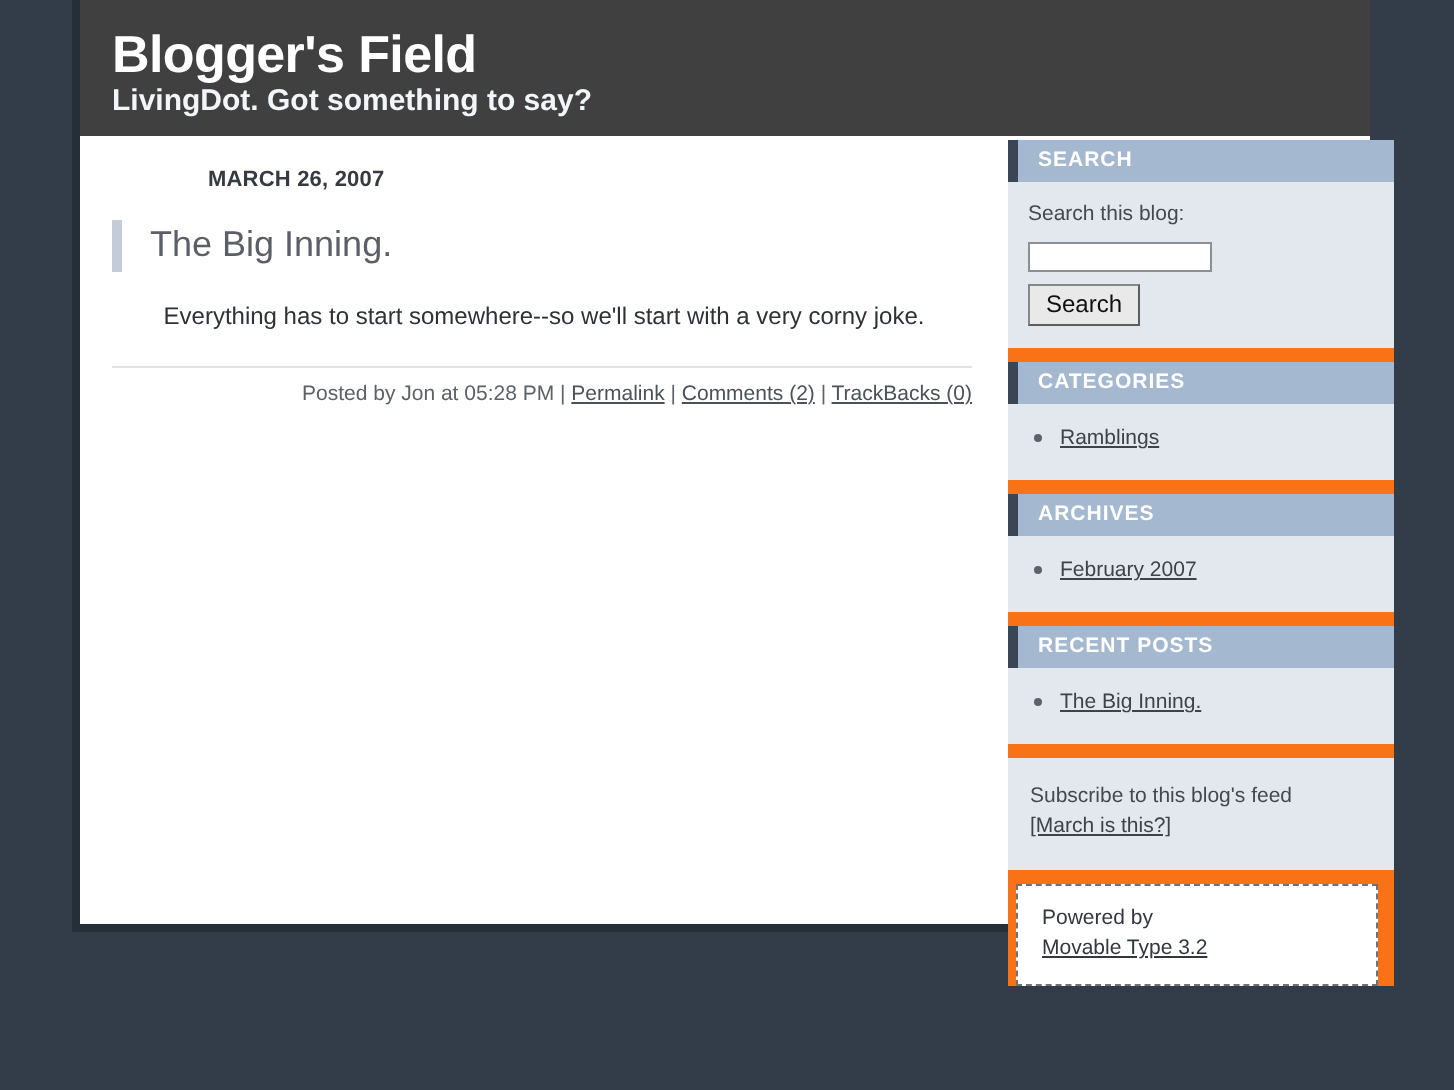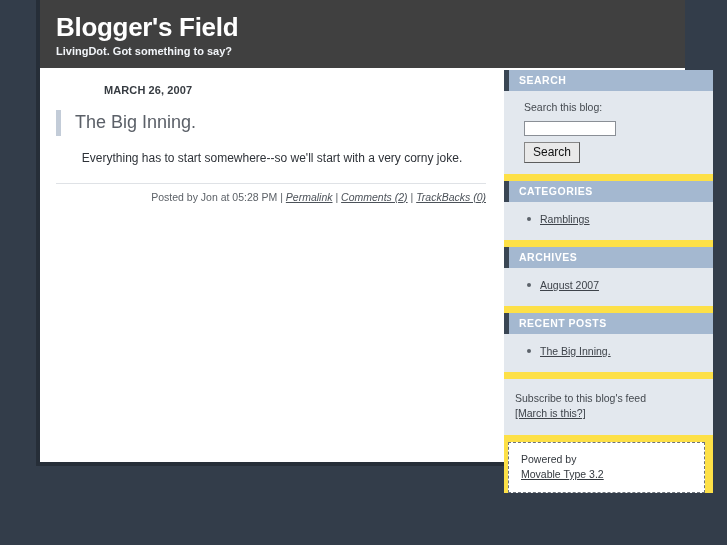--- a/index.html
+++ b/index.html
@@ -33,43 +33,43 @@
   }
   #banner-title {
     font-size: 26px;
     font-weight: bold;
     color: #ffffff;
     letter-spacing: -0.3px;
     line-height: 30px;
     margin: 0;
   }
   #banner-tagline {
-    font-size: 11px;
+    font-size: 15px;
     font-weight: bold;
     color: #f2f5f9;
     margin-top: 2px;
     line-height: 14px;
   }
 
   
   #content-wrap {
     display: flex;
     align-items: flex-start;
     height: 392px;
   }
   #alpha {
     width: 464px;
     padding: 14px 18px 0 16px;
     background: #ffffff;
     flex: none;
   }
   #beta {
-    width: 209px;
+    width: 193px;
     flex: none;
-    background: #fde047;
+    background: #f97316;
     padding: 0;
     min-height: 392px;
   }
 
   
   .date-header {
     font-size: 11px;
     font-weight: bold;
     color: #363b41;
     letter-spacing: 0.1px;
@@ -95,38 +95,37 @@
   .post-footer {
     border-top: 1px solid #dfe2e6;
     padding-top: 7px;
     text-align: right;
     font-size: 10.5px;
     color: #5d6268;
   }
   .post-footer a {
     color: #4c5259;
     text-decoration: underline;
-    font-style: italic;
   }
 
   
   .module { margin: 0 0 7px 0; }
   .module-header {
     background: #a4b8d0;
     color: #ffffff;
     font-size: 10.5px;
     font-weight: bold;
     letter-spacing: 0.5px;
     padding: 4px 0 4px 10px;
     border-left: 5px solid #3a4654;
     line-height: 13px;
   }
   .module-body {
     background: #e3e8ee;
-    padding: 9px 10px 11px 20px;
+    padding: 9px 10px 11px 10px;
     font-size: 10.5px;
     color: #44494f;
     line-height: 15px;
   }
   .module-body.plain {
     padding: 12px 10px 14px 11px;
   }
   .module-list {
     list-style: none;
     margin: 0; padding: 0;
@@ -234,21 +233,21 @@
           </ul>
         </div>
       </div>
 
       <div class="module">
         <div class="module-header">ARCHIVES</div>
         <div class="module-body">
           <ul class="module-list">
             <li>
               <span class="bullet"></span>
-              <a href="#">August 2007</a>
+              <a href="#">February 2007</a>
             </li>
           </ul>
         </div>
       </div>
 
       <div class="module">
         <div class="module-header">RECENT POSTS</div>
         <div class="module-body">
           <ul class="module-list">
             <li>

